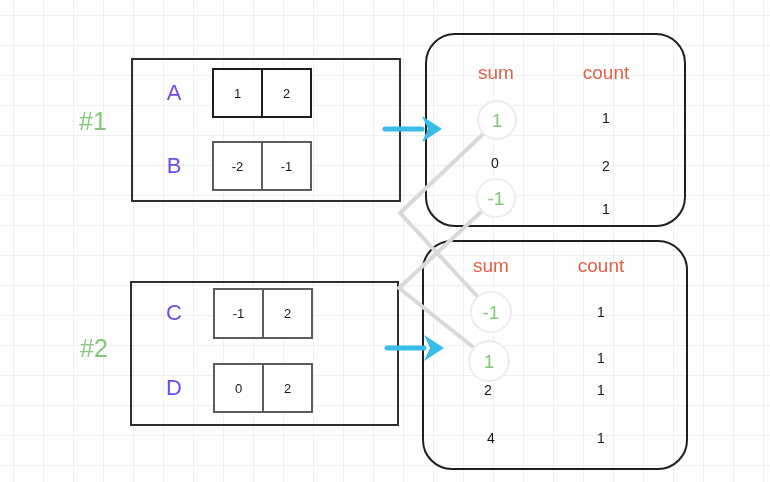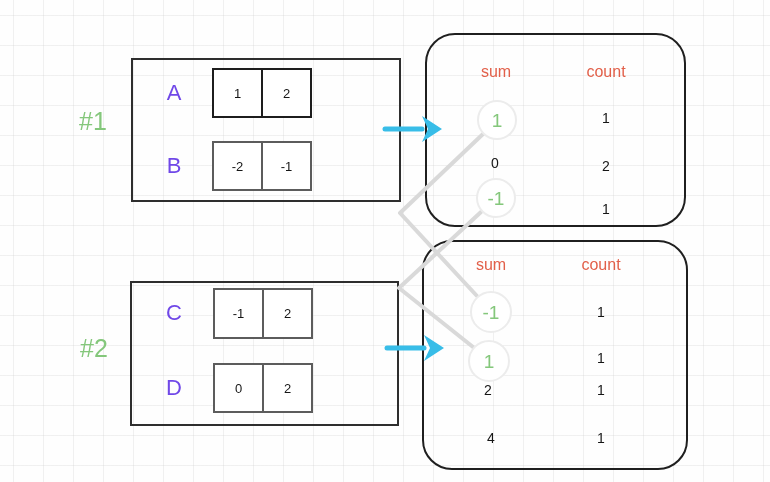--- a/index.html
+++ b/index.html
@@ -19,21 +19,21 @@
   .group-box{position:absolute; border:2px solid #2e2e2e; background:transparent; z-index:1;}
   .cellpair{position:absolute; display:flex; z-index:1; background:#fff;}
   .cell{width:51px; height:50px; box-sizing:border-box; border:2px solid #5c5c5c;
         display:flex; align-items:center; justify-content:center;
         font-size:13px; color:#161616;}
   .cell + .cell{margin-left:-2px;}
   .cell.dark{border-color:#1d1d1d;}
   .tall .cell{height:51px;}
   .result-box{position:absolute; border:2px solid #1f1f1f; border-radius:30px;
               background:transparent; z-index:1;}
-  .hdr{color:var(--orange); font-size:16px; z-index:4;}
+  .hdr{color:var(--orange); font-size:19px; z-index:4;}
   .val{font-size:14px; color:#151515; z-index:4;}
   .val.green{color:var(--green); font-size:19px;}
   .circle{position:absolute; box-sizing:border-box; border:2px solid #ececec;
           border-radius:50%; background:#ffffff; z-index:3;}
   svg.overlay{position:absolute; left:0; top:0; z-index:2;}
   .connector{fill:none; stroke:var(--connector); stroke-width:4;
              stroke-linecap:round; stroke-linejoin:round;}
   .arrow-shaft{stroke:var(--cyan); stroke-width:5; stroke-linecap:round;}
   .arrow-head{fill:var(--cyan);}
 </style>

